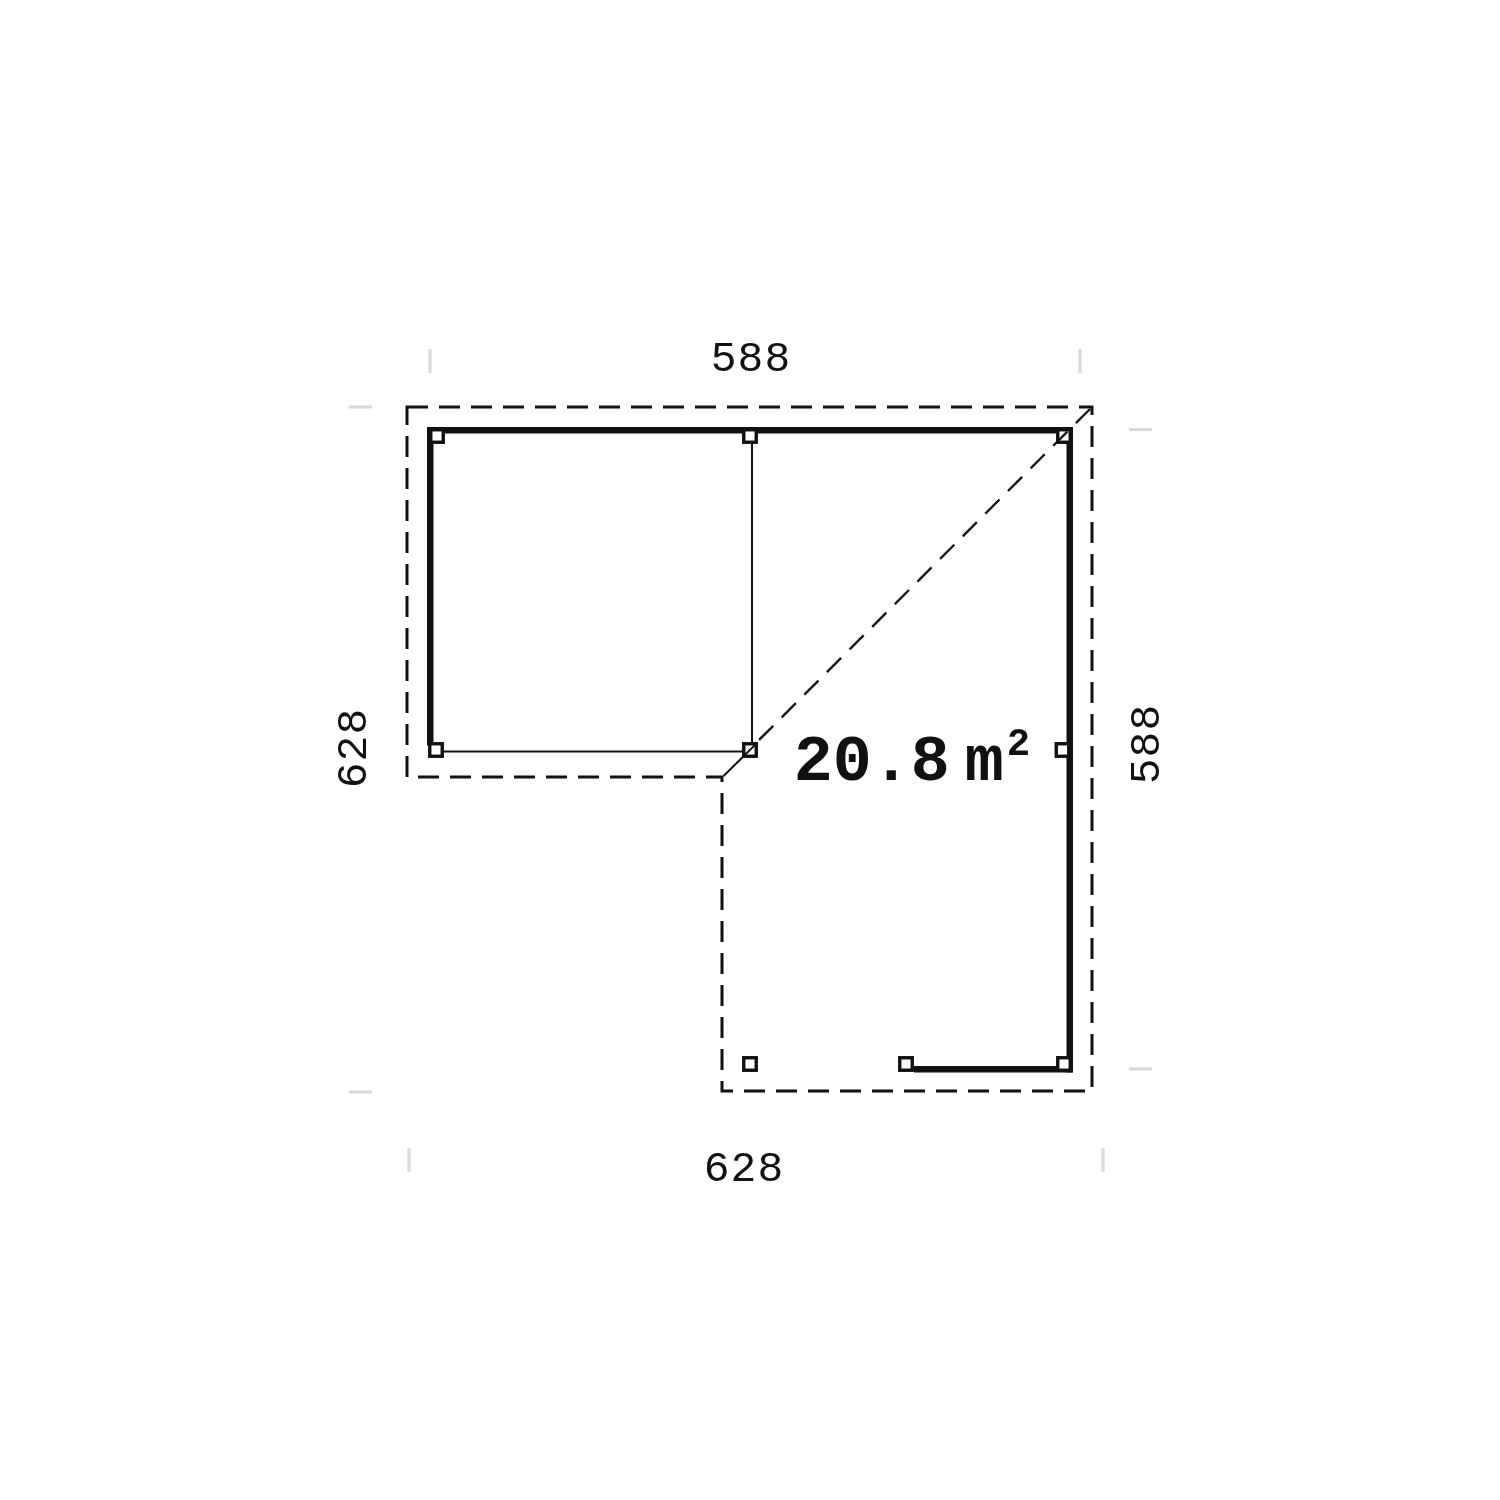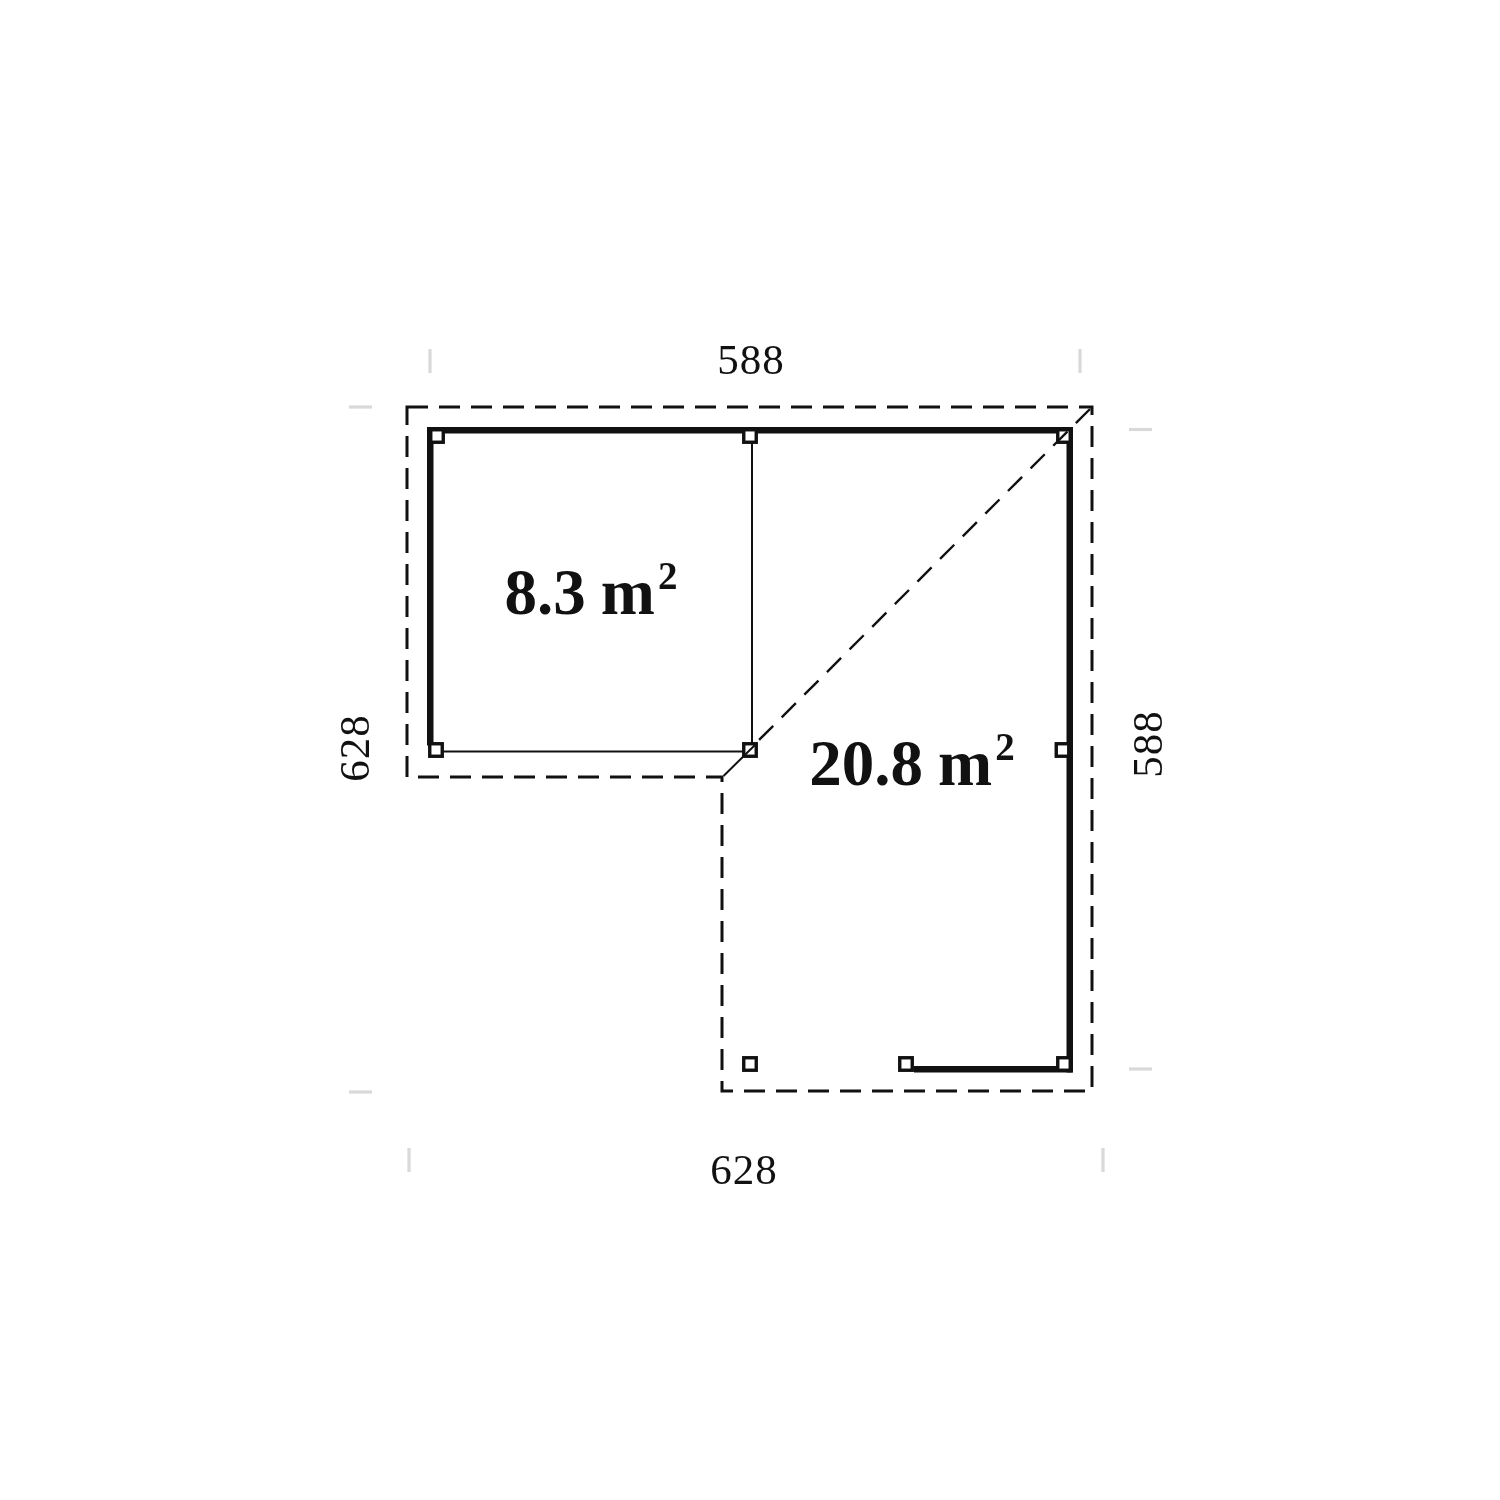--- a/index.html
+++ b/index.html
@@ -6,21 +6,21 @@
     margin: 0;
     padding: 0;
     background: #ffffff;
   }
   .canvas {
     position: relative;
     width: 1500px;
     height: 1500px;
     background: #ffffff;
     overflow: hidden;
-    font-family: Liberation Serif, serif;
+    font-family: Liberation Mono, monospace;
     color: #111111;
   }
   .plan-svg {
     position: absolute;
     left: 0;
     top: 0;
     width: 1500px;
     height: 1500px;
   }
   .dim-label {
@@ -104,21 +104,18 @@
   </svg>
 
   <div class="dim-label" style="left:751px; top:359px;">588</div>
 
   <div class="dim-label" style="left:744px; top:1169px;">628</div>
 
   <div class="dim-label rot" style="left:354px; top:748px;">628</div>
 
   <div class="dim-label rot" style="left:1147px; top:744px;">588</div>
 
-  <div class="area-label" style="left:591px; top:590px;">
-    <span>8.3</span><span class="unit">m</span><span class="sup">2</span>
-  </div>
 
   <div class="area-label" style="left:912px; top:761px;">
     <span>20.8</span><span class="unit">m</span><span class="sup">2</span>
   </div>
 
 </div>
 
 </body></html>

